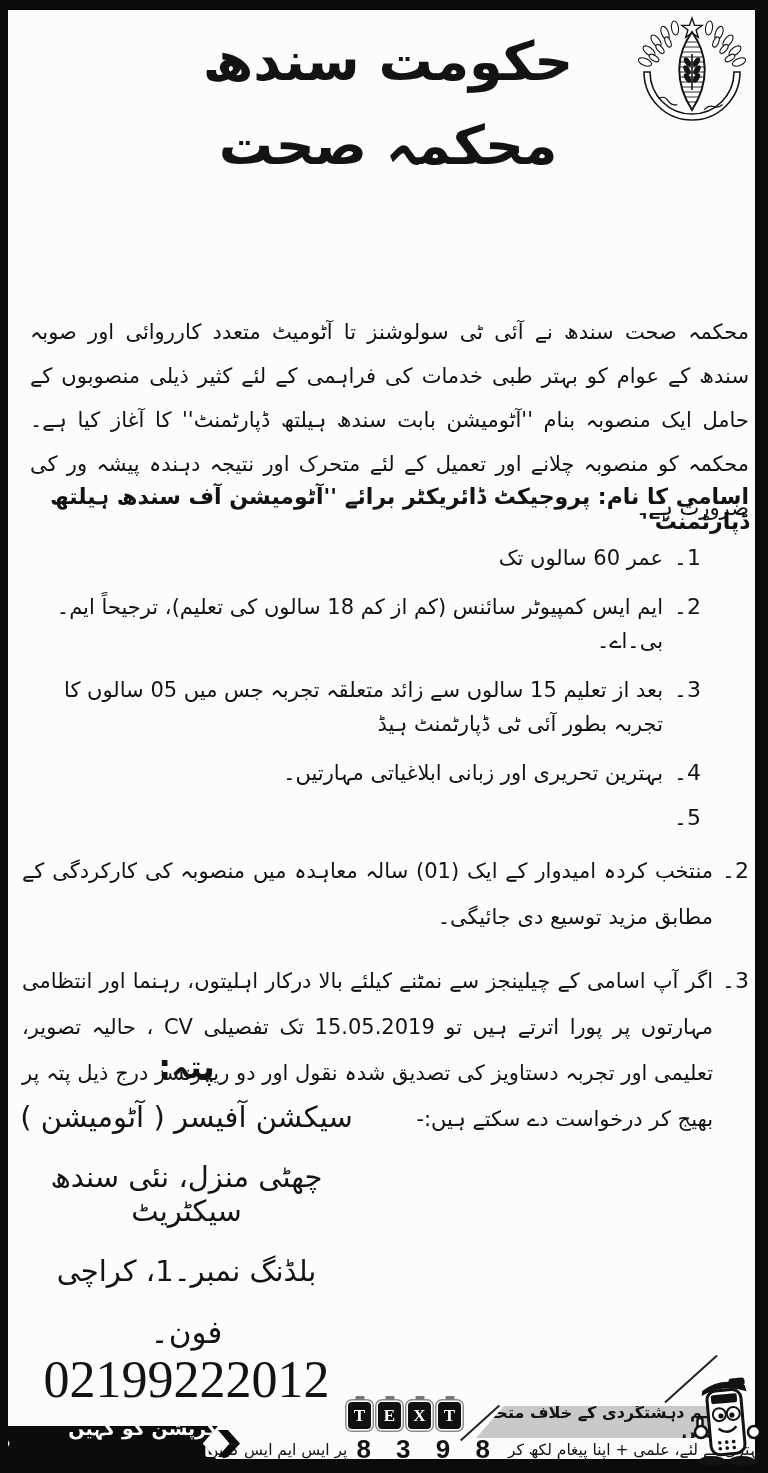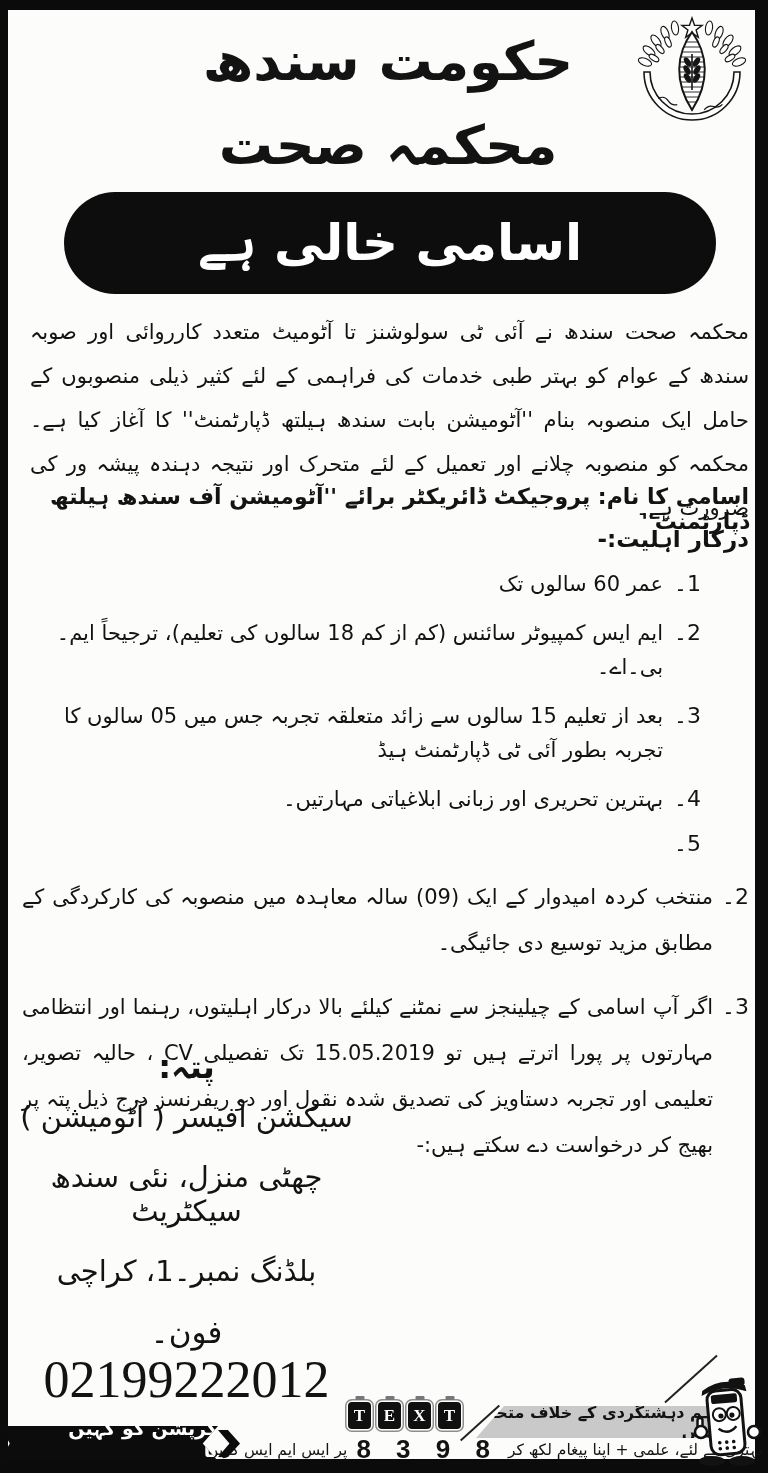--- a/index.html
+++ b/index.html
@@ -126,29 +126,25 @@
           <ellipse cx="55.5" cy="62" rx="2" ry="4.4" transform="rotate(-32 55.5 62)"></ellipse>
           <ellipse cx="64.5" cy="62" rx="2" ry="4.4" transform="rotate(32 64.5 62)"></ellipse>
         </g>
         <g stroke="#161616" stroke-width="1.2" fill="none">
           <path d="M26 84 q5 -5 10 -1 t10 1" transform="rotate(18 31 84)"></path>
           <path d="M72 92 q5 -4 10 -1 t9 0" transform="rotate(-14 80 92)"></path>
         </g>
       </svg>
     </div>
 
-    <div class="banner">
-      <span>اسامی خالی ہے</span>
-    </div>
 
     <div class="intro">محکمہ صحت سندھ نے آئی ٹی سولوشنز تا آٹومیٹ متعدد کارروائی اور صوبہ سندھ کے عوام کو بہتر طبی خدمات کی فراہمی کے لئے کثیر ذیلی منصوبوں کے حامل ایک منصوبہ بنام ''آٹومیشن بابت سندھ ہیلتھ ڈپارٹمنٹ'' کا آغاز کیا ہے۔ محکمہ کو منصوبہ چلانے اور تعمیل کے لئے متحرک اور نتیجہ دہندہ پیشہ ور کی ضرورت ہے۔</div>
     <div class="post-line">اسامی کا نام: پروجیکٹ ڈائریکٹر برائے ''آٹومیشن آف سندھ ہیلتھ ڈپارٹمنٹ''</div>
 
     <div class="mid">
-      <div class="qual-heading">درکار اہلیت:-</div>
 
       <div class="req-row">
         <div class="req-num">1۔</div>
         <div class="req-text">عمر 60 سالوں تک</div>
       </div>
       <div class="req-row">
         <div class="req-num">2۔</div>
         <div class="req-text">ایم ایس کمپیوٹر سائنس (کم از کم 18 سالوں کی تعلیم)، ترجیحاً ایم۔بی۔اے۔</div>
       </div>
       <div class="req-row">
@@ -158,21 +154,21 @@
       <div class="req-row">
         <div class="req-num">4۔</div>
         <div class="req-text">بہترین تحریری اور زبانی ابلاغیاتی مہارتیں۔</div>
       </div>
       <div class="req-row">
         <div class="req-num">5۔</div>
       </div>
 
       <div class="note-row">
         <div class="note-num">2۔</div>
-        <div class="note-text">منتخب کردہ امیدوار کے ایک (09) سالہ معاہدہ میں منصوبہ کی کارکردگی کے مطابق مزید توسیع دی جائیگی۔</div>
+        <div class="note-text">منتخب کردہ امیدوار کے ایک (01) سالہ معاہدہ میں منصوبہ کی کارکردگی کے مطابق مزید توسیع دی جائیگی۔</div>
       </div>
       <div class="note-row">
         <div class="note-num">3۔</div>
         <div class="note-text">اگر آپ اسامی کے چیلینجز سے نمٹنے کیلئے بالا درکار اہلیتوں، رہنما اور انتظامی مہارتوں پر پورا اترتے ہیں تو 15.05.2019 تک تفصیلی CV ، حالیہ تصویر، تعلیمی اور تجربہ دستاویز کی تصدیق شدہ نقول اور دو ریفرنسز درج ذیل پتہ پر بھیج کر درخواست دے سکتے ہیں:-</div>
       </div>
     </div>
 
     <div class="address">
       <div class="addr-label">پتہ:</div>
       <div class="addr-line">سیکشن آفیسر ( آٹومیشن )</div>

